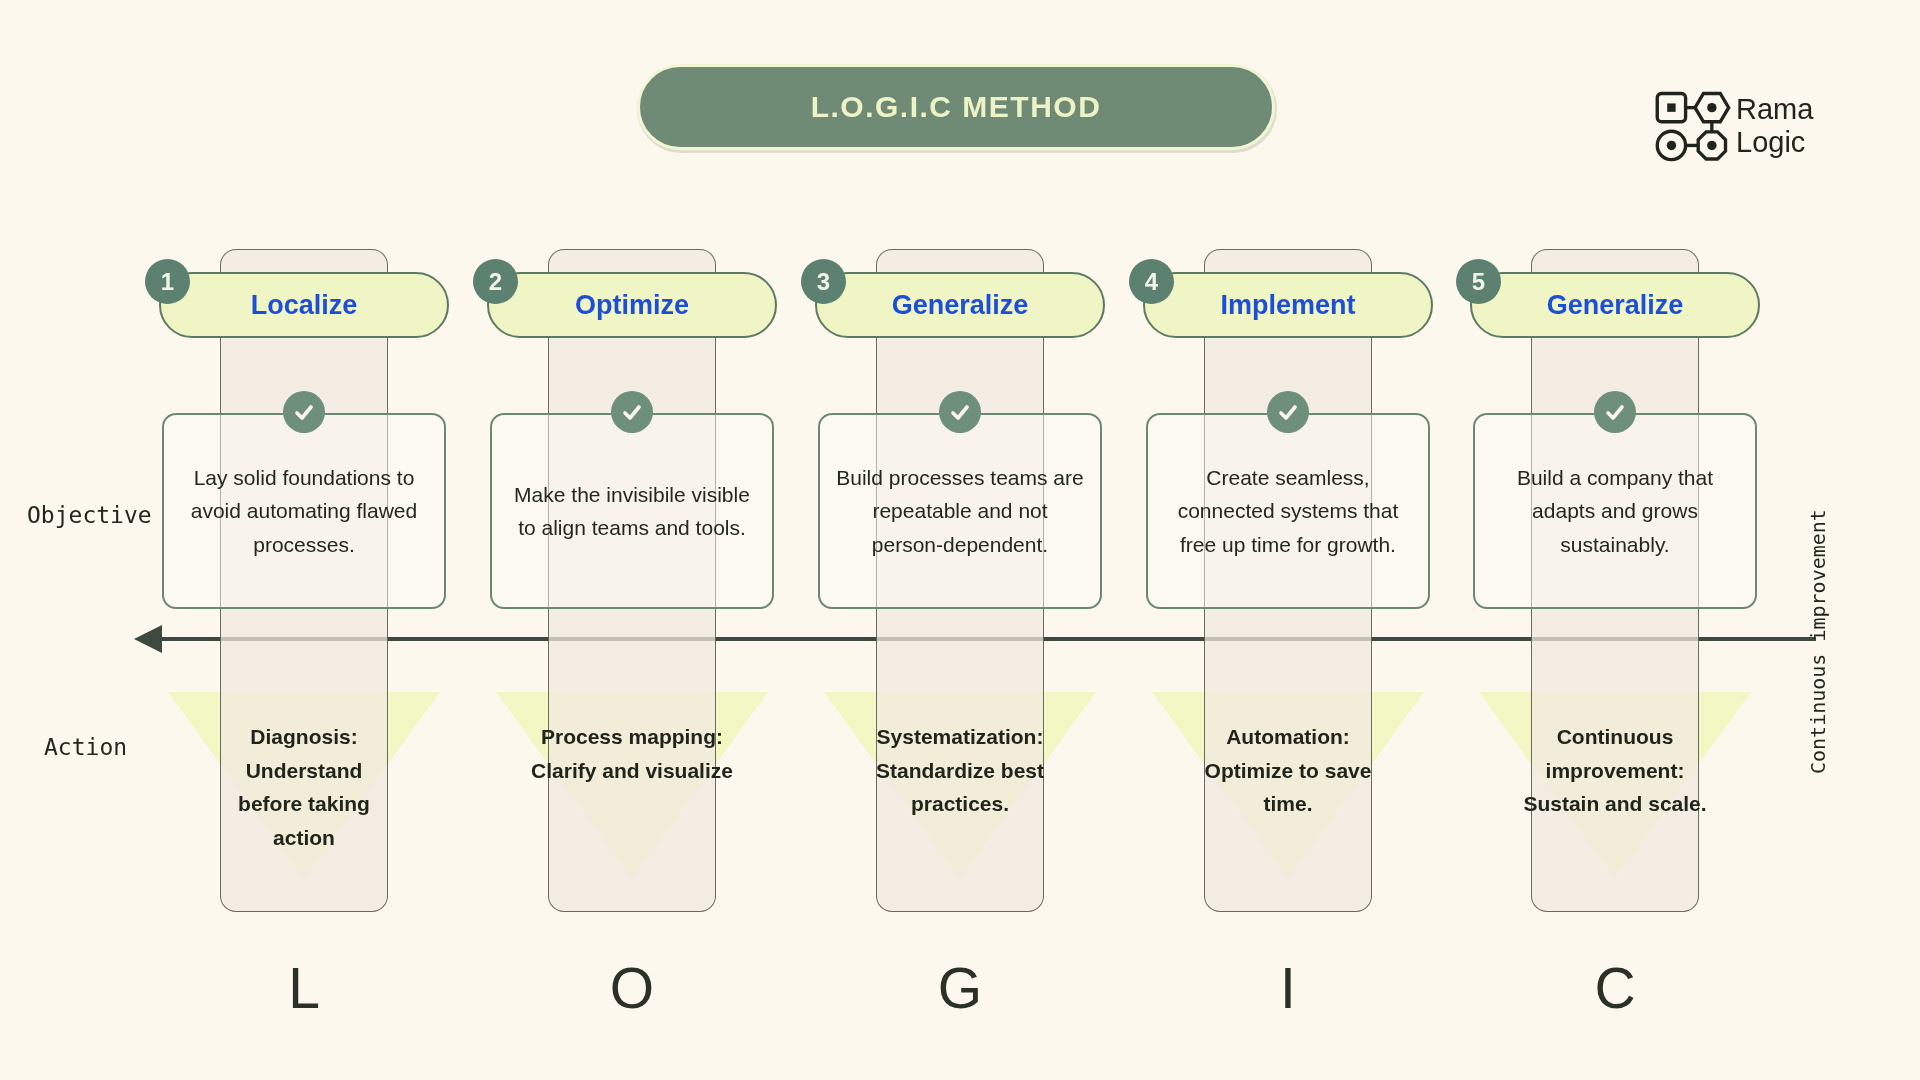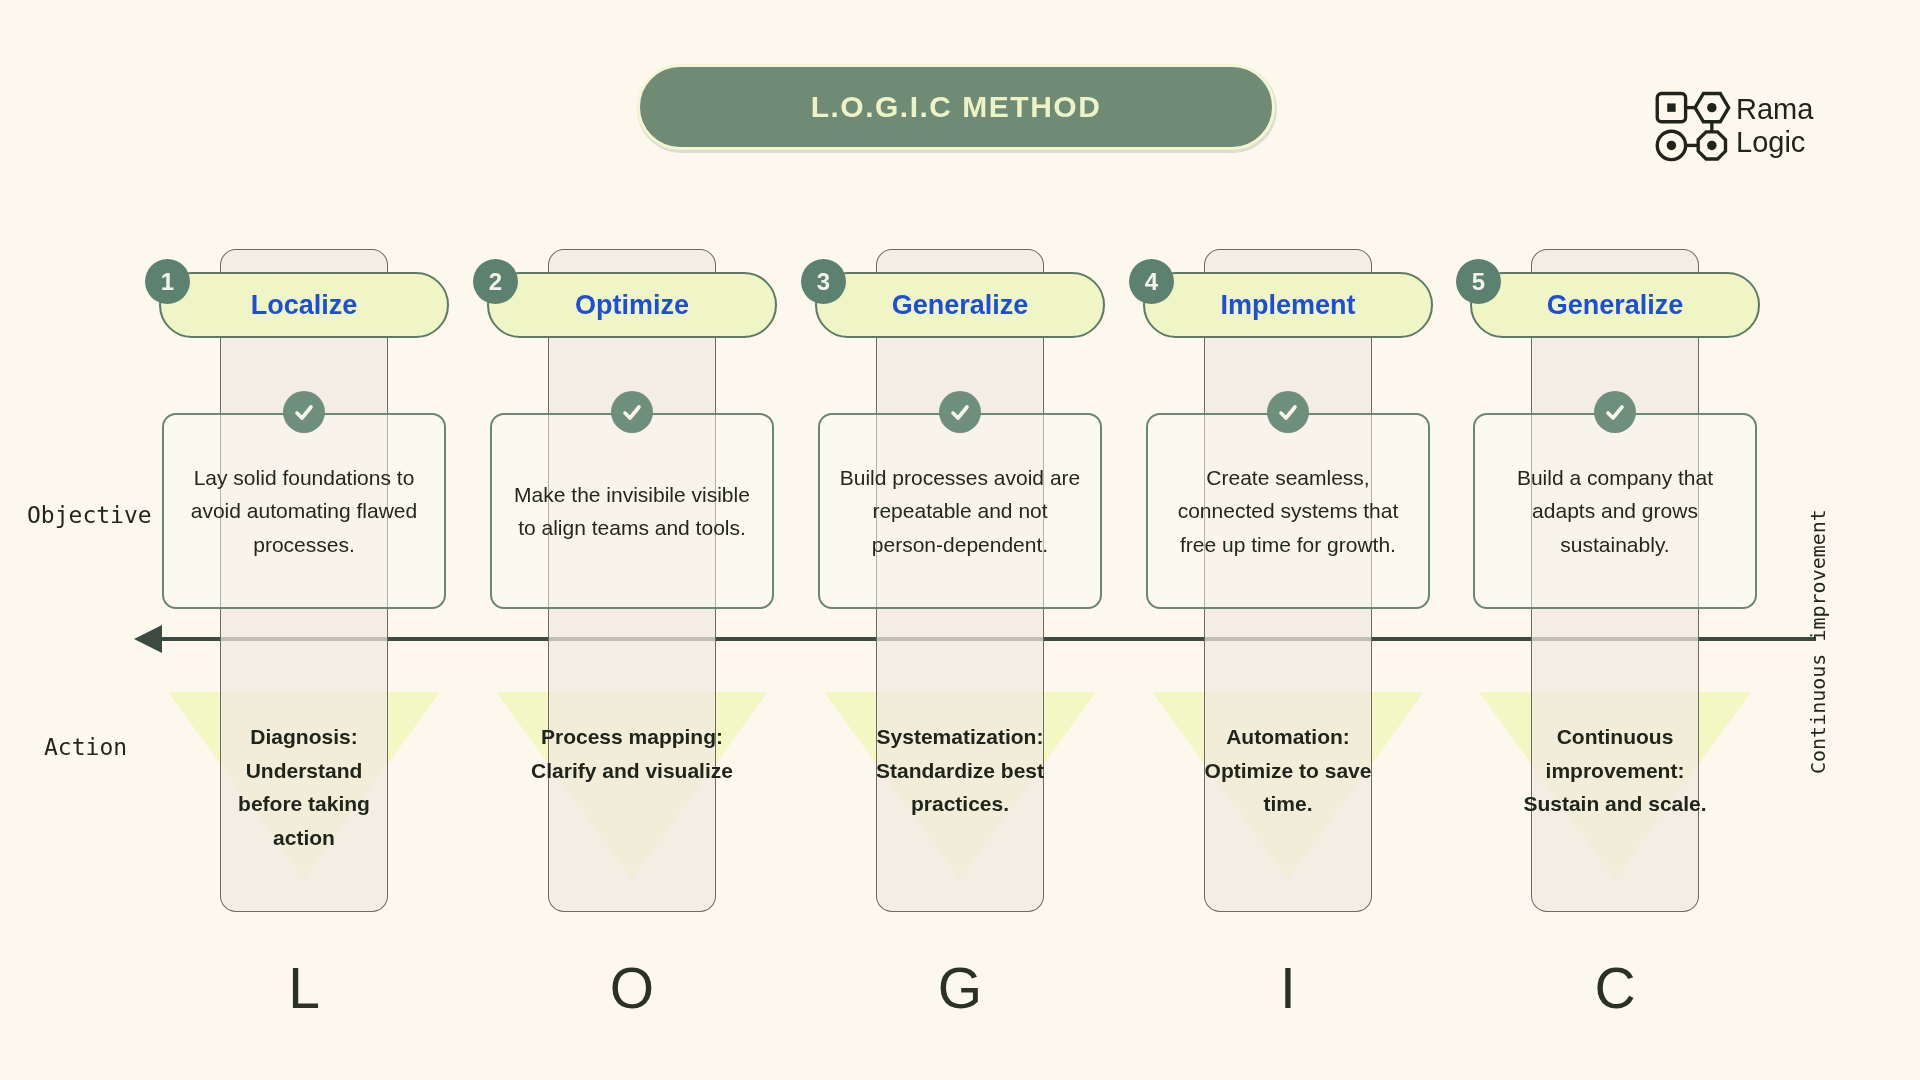--- a/index.html
+++ b/index.html
@@ -199,21 +199,21 @@
     <div class="badge">3</div>
     <div class="pill">
       <span>Generalize</span>
     </div>
     <div class="check">
       <svg width="24" height="24" viewBox="0 0 24 24">
           <polyline points="5,13 10,18 19,7" fill="none" stroke="#fbf8ec" stroke-width="3.6" stroke-linecap="round" stroke-linejoin="round"></polyline>
         </svg>
     </div>
     <div class="card">
-      <p>Build processes avoid are repeatable and not person-dependent.</p>
+      <p>Build processes teams are repeatable and not person-dependent.</p>
     </div>
     <div class="action">Systematization: Standardize best practices.</div>
     <div class="letter">G</div>
   </div>
 
   <div class="col col-4">
     <div class="triangle"></div>
     <div class="strip"></div>
     <div class="badge">4</div>
     <div class="pill">

